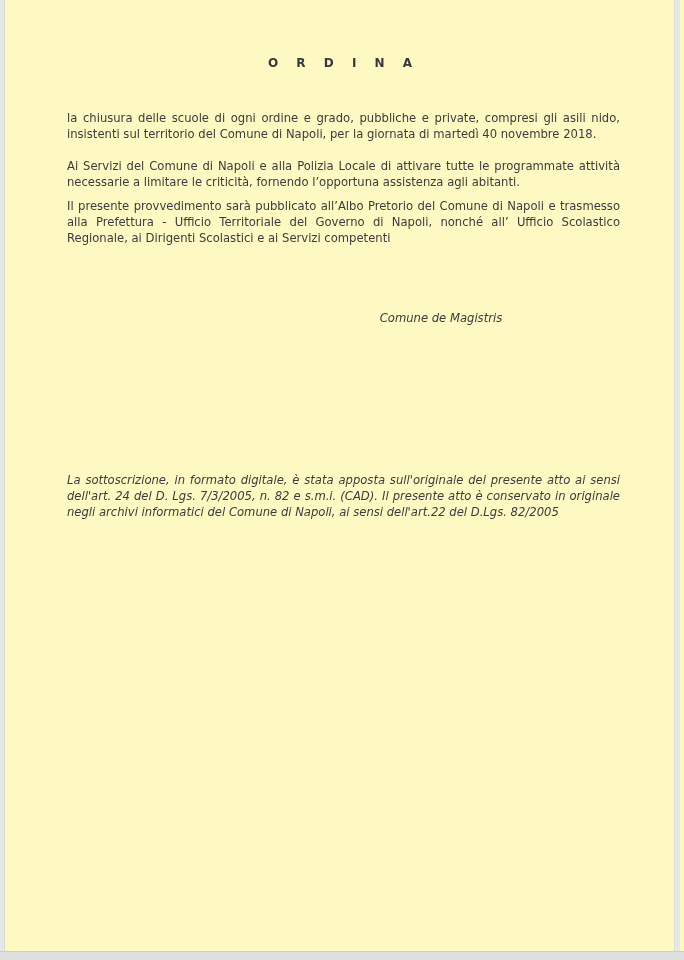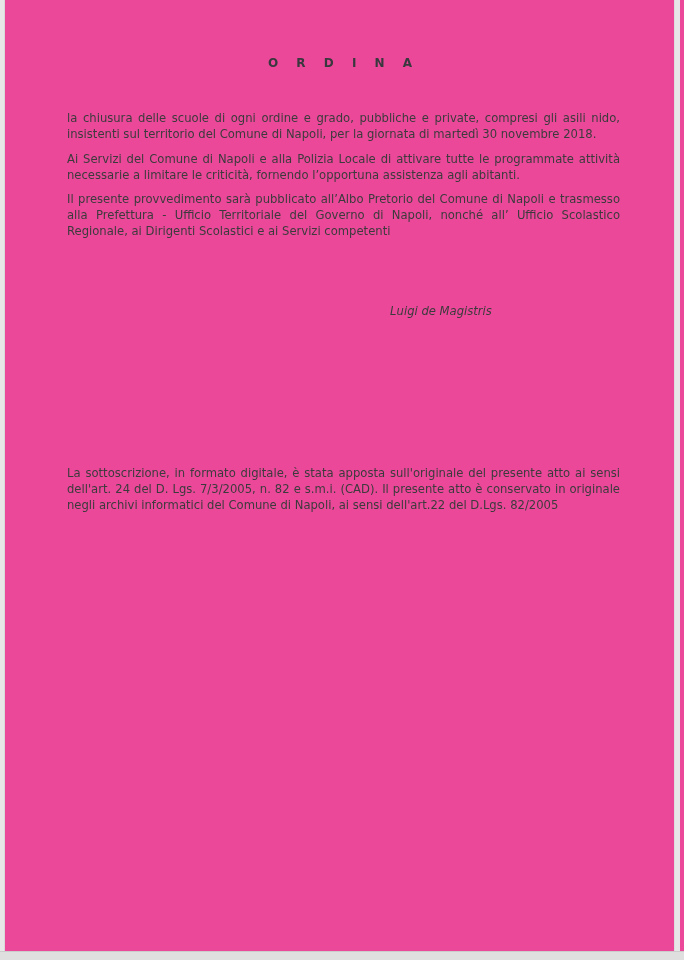--- a/index.html
+++ b/index.html
@@ -4,21 +4,21 @@
 <style>
   html, body {
     margin: 0;
     padding: 0;
     background: #f4f4f4;
   }
   .viewport {
     position: relative;
     width: 684px;
     height: 960px;
-    background: #ec4899;
+    background: #fef9c3;
     overflow: hidden;
     font-family: "DejaVu Sans", "Liberation Sans", sans-serif;
   }
   
   .edge-left {
     position: absolute;
     left: 0; top: 0;
     width: 4px; height: 100%;
     background: #e7e7e7;
     border-right: 1px solid #d9d9d9;
@@ -53,58 +53,59 @@
     font-size: 12px;
     letter-spacing: 7px;
     color: #38383e;
   }
   .para {
     text-align: justify;
     margin: 0;
   }
   .para-1 { margin-top: 39px; }
   .para-2 { margin-top: 9px; }
-  .para-3 { margin-top: 9px; }
+  .para-3 { margin-top: 16px; }
   .para-4 { margin-top: 8px; }
   .signature {
     margin-top: 64px;
     margin-left: 274px;
     width: 200px;
     text-align: center;
   }
   .signature-role {
     display: block;
   }
   .signature-name {
     display: block;
     font-style: italic;
   }
   .footer-note {
     margin-top: 146px;
+    font-style: italic;
     text-align: justify;
   }
 </style>
 </head>
 <body>
 
 <div class="viewport">
 
   <div class="doc">
 
     <div class="doc-title">O R D I N A</div>
 
-    <p class="para para-1">la chiusura delle scuole di ogni ordine e grado, pubbliche e private, compresi gli asili nido, insistenti sul territorio del Comune di Napoli, per la giornata di martedì 30 novembre 2018.</p>
+    <p class="para para-1">la chiusura delle scuole di ogni ordine e grado, pubbliche e private, compresi gli asili nido, insistenti sul territorio del Comune di Napoli, per la giornata di martedì 40 novembre 2018.</p>
 
 
     <p class="para para-3">Ai Servizi del Comune di Napoli e alla Polizia Locale di attivare tutte le programmate attività necessarie a limitare le criticità, fornendo l’opportuna assistenza agli abitanti.</p>
 
     <p class="para para-4">Il presente provvedimento sarà pubblicato all’Albo Pretorio del Comune di Napoli e trasmesso alla Prefettura - Ufficio Territoriale del Governo di Napoli, nonché all’ Ufficio Scolastico Regionale, ai Dirigenti Scolastici e ai Servizi competenti</p>
 
     <div class="signature">
-      <span class="signature-name">Luigi de Magistris</span>
+      <span class="signature-name">Comune de Magistris</span>
     </div>
 
     <p class="para footer-note">La sottoscrizione, in formato digitale, è stata apposta sull'originale del presente atto ai sensi dell'art. 24 del D. Lgs. 7/3/2005, n. 82 e s.m.i. (CAD). Il presente atto è conservato in originale negli archivi informatici del Comune di Napoli, ai sensi dell'art.22 del D.Lgs. 82/2005</p>
 
   </div>
 
   <div class="edge-left"></div>
   <div class="edge-right"></div>
   <div class="edge-bottom"></div>
 

